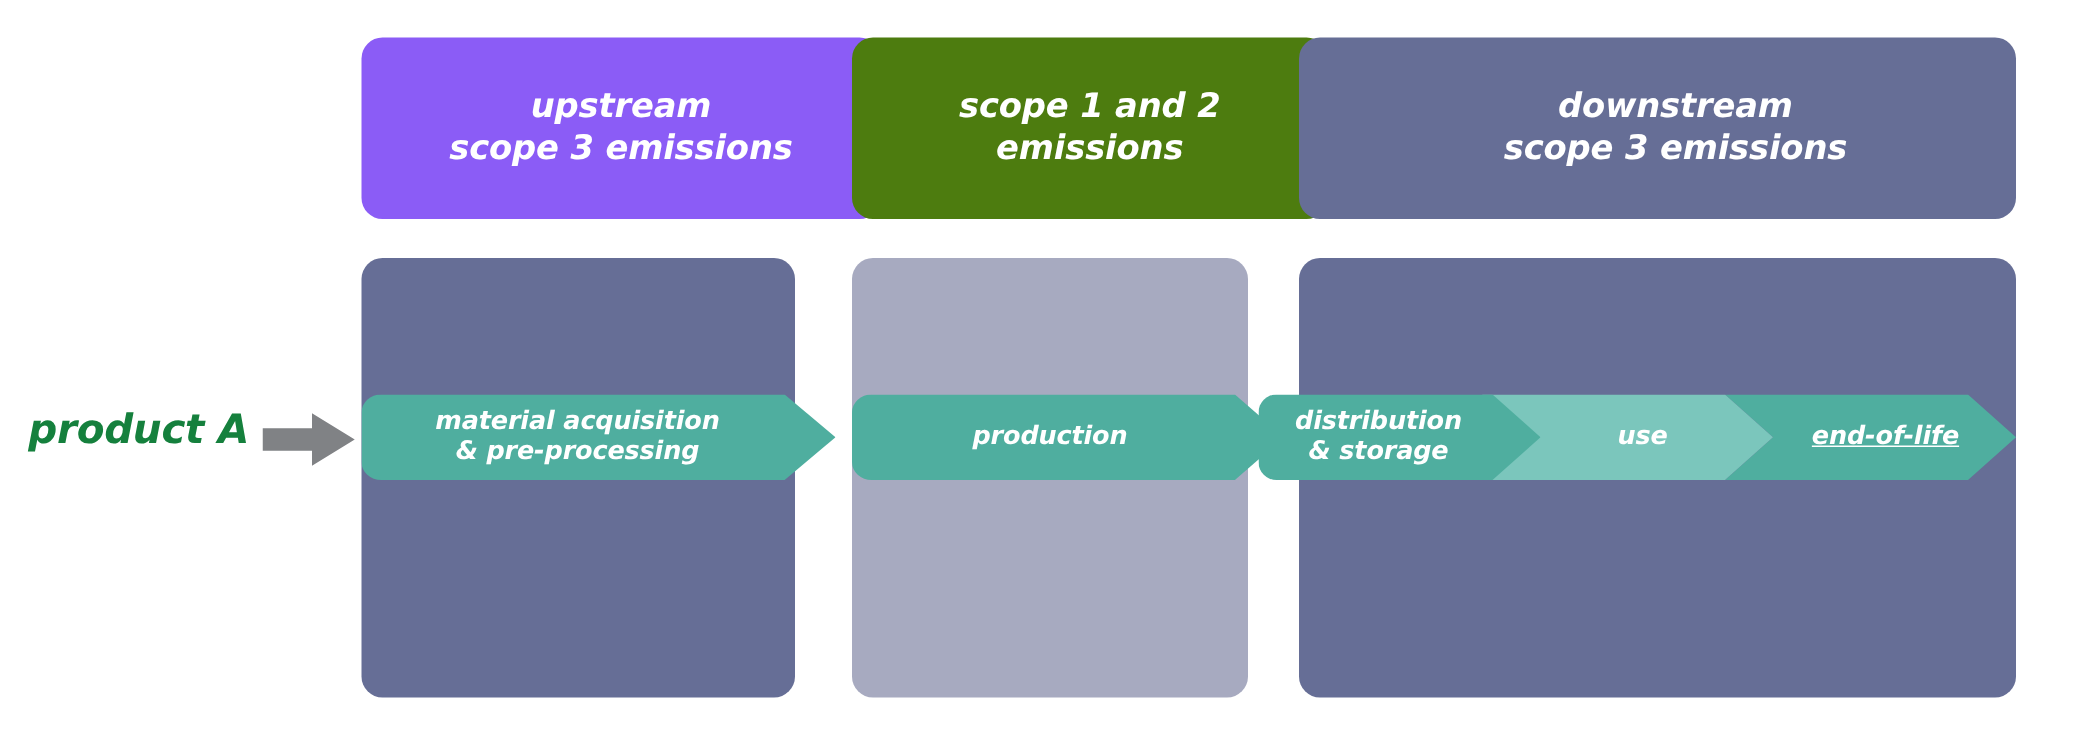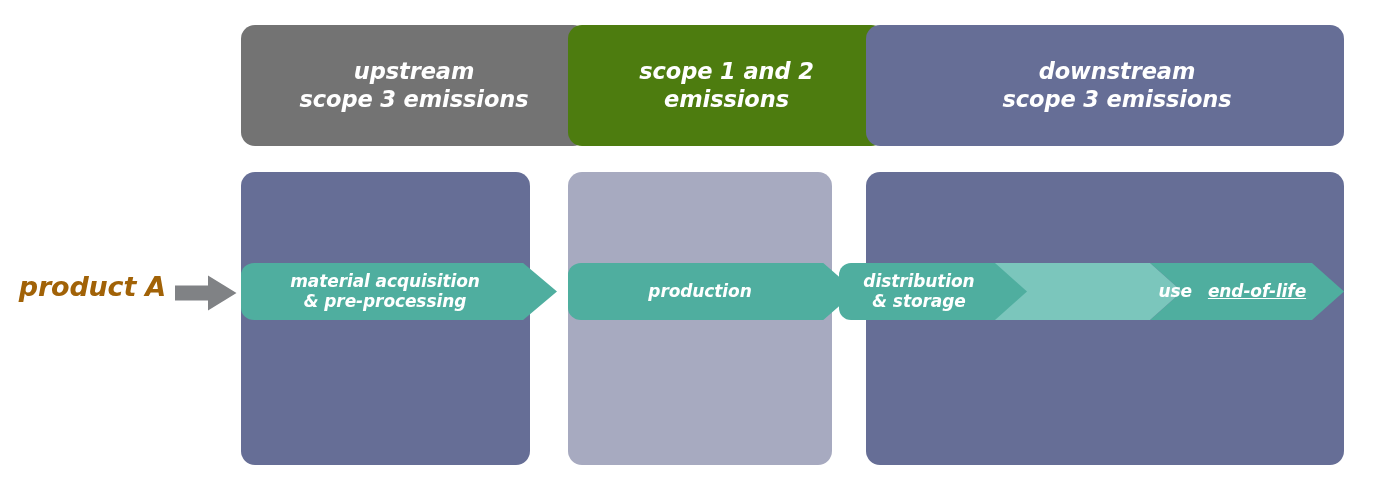--- a/index.html
+++ b/index.html
@@ -21,21 +21,21 @@
   
   .product-label {
     position: absolute;
     left: 14px;
     top: 271px;
     width: 152px;
     text-align: right;
     font-size: 27px;
     font-weight: bold;
     font-style: italic;
-    color: #a16207;
+    color: #15803d;
     letter-spacing: -0.2px;
     white-space: nowrap;
   }
   .product-arrow {
     position: absolute;
     left: 175px;
     top: 275px;
     width: 62px;
     height: 36px;
   }
@@ -107,21 +107,21 @@
 <div id="canvas">
 
   <div class="product-label">product A</div>
 
   <div class="product-arrow">
     <svg viewBox="0 0 62 36" width="62" height="36" xmlns="http://www.w3.org/2000/svg">
       <path d="M0 10.5 L33 10.5 L33 0.5 L61.5 18 L33 35.5 L33 25.5 L0 25.5 Z" fill="#808285"></path>
     </svg>
   </div>
 
-  <div class="scope-header" style="left:241px; width:346px; background:#737373;">
+  <div class="scope-header" style="left:241px; width:346px; background:#8b5cf6;">
     <div class="scope-header-label">upstream
 scope 3 emissions</div>
   </div>
   <div class="stage-panel" style="left:241px; width:289px; background:#666e96;"></div>
 
   <div class="chev" style="left:241px; width:316px;">
     <svg viewBox="0 0 289 57" preserveAspectRatio="none">
       <path d="M12 0 H258 L289 28.5 L258 57 H12 A12 12 0 0 1 0 45 V12 A12 12 0 0 1 12 0 Z" fill="#4fae9f"></path>
     </svg>
     <div class="chev-label" style="transform: translateX(-14px);">material acquisition
@@ -147,21 +147,21 @@
   </div>
   <div class="stage-panel" style="left:866px; width:478px; background:#666e96;"></div>
 
   <div class="chev" style="left:1150px; width:194px;">
     <svg viewBox="0 0 194 57" preserveAspectRatio="none">
       <path d="M0 0 H162 L194 28.5 L162 57 H0 L32 28.5 Z" fill="#4fae9f"></path>
     </svg>
     <div class="chev-label" style="transform: translateX(10px); text-decoration: underline;">end-of-life</div>
   </div>
 
-  <div class="chev" style="left:988px; width:194px;justify-content:flex-end;">
+  <div class="chev" style="left:988px; width:194px;">
     <svg viewBox="0 0 194 57" preserveAspectRatio="none">
       <path d="M0 0 H162 L194 28.5 L162 57 H0 L32 28.5 Z" fill="#7bc6bc"></path>
     </svg>
     <div class="chev-label" style="transform: translateX(10px);">use</div>
   </div>
 
   <div class="chev" style="left:839px; width:188px;">
     <svg viewBox="0 0 188 57" preserveAspectRatio="none">
       <path d="M12 0 H156 L188 28.5 L156 57 H12 A12 12 0 0 1 0 45 V12 A12 12 0 0 1 12 0 Z" fill="#4fae9f"></path>
     </svg>

